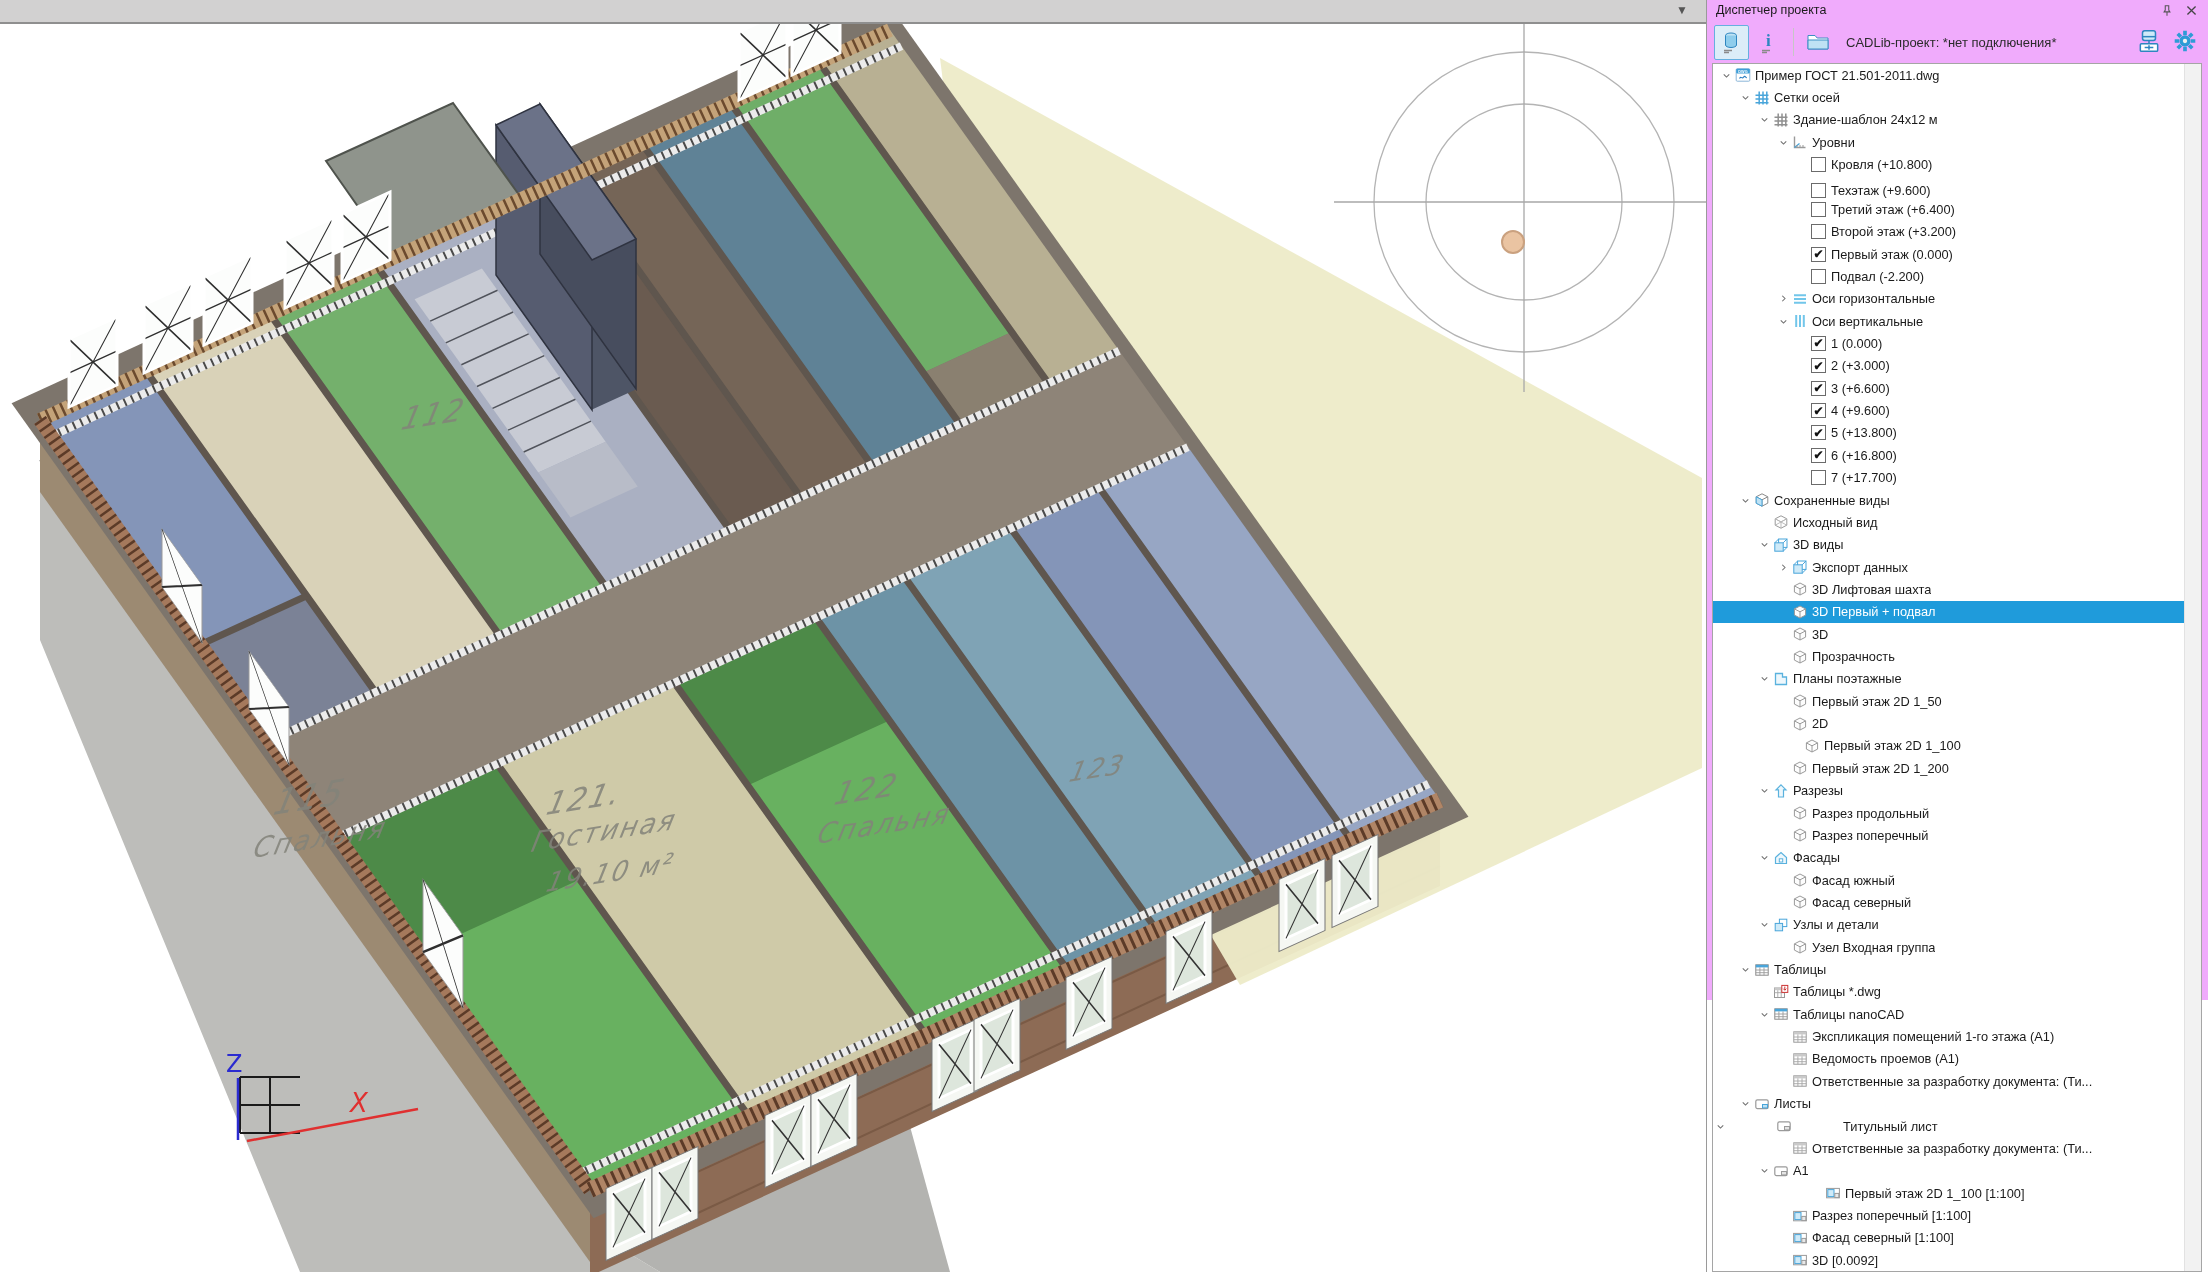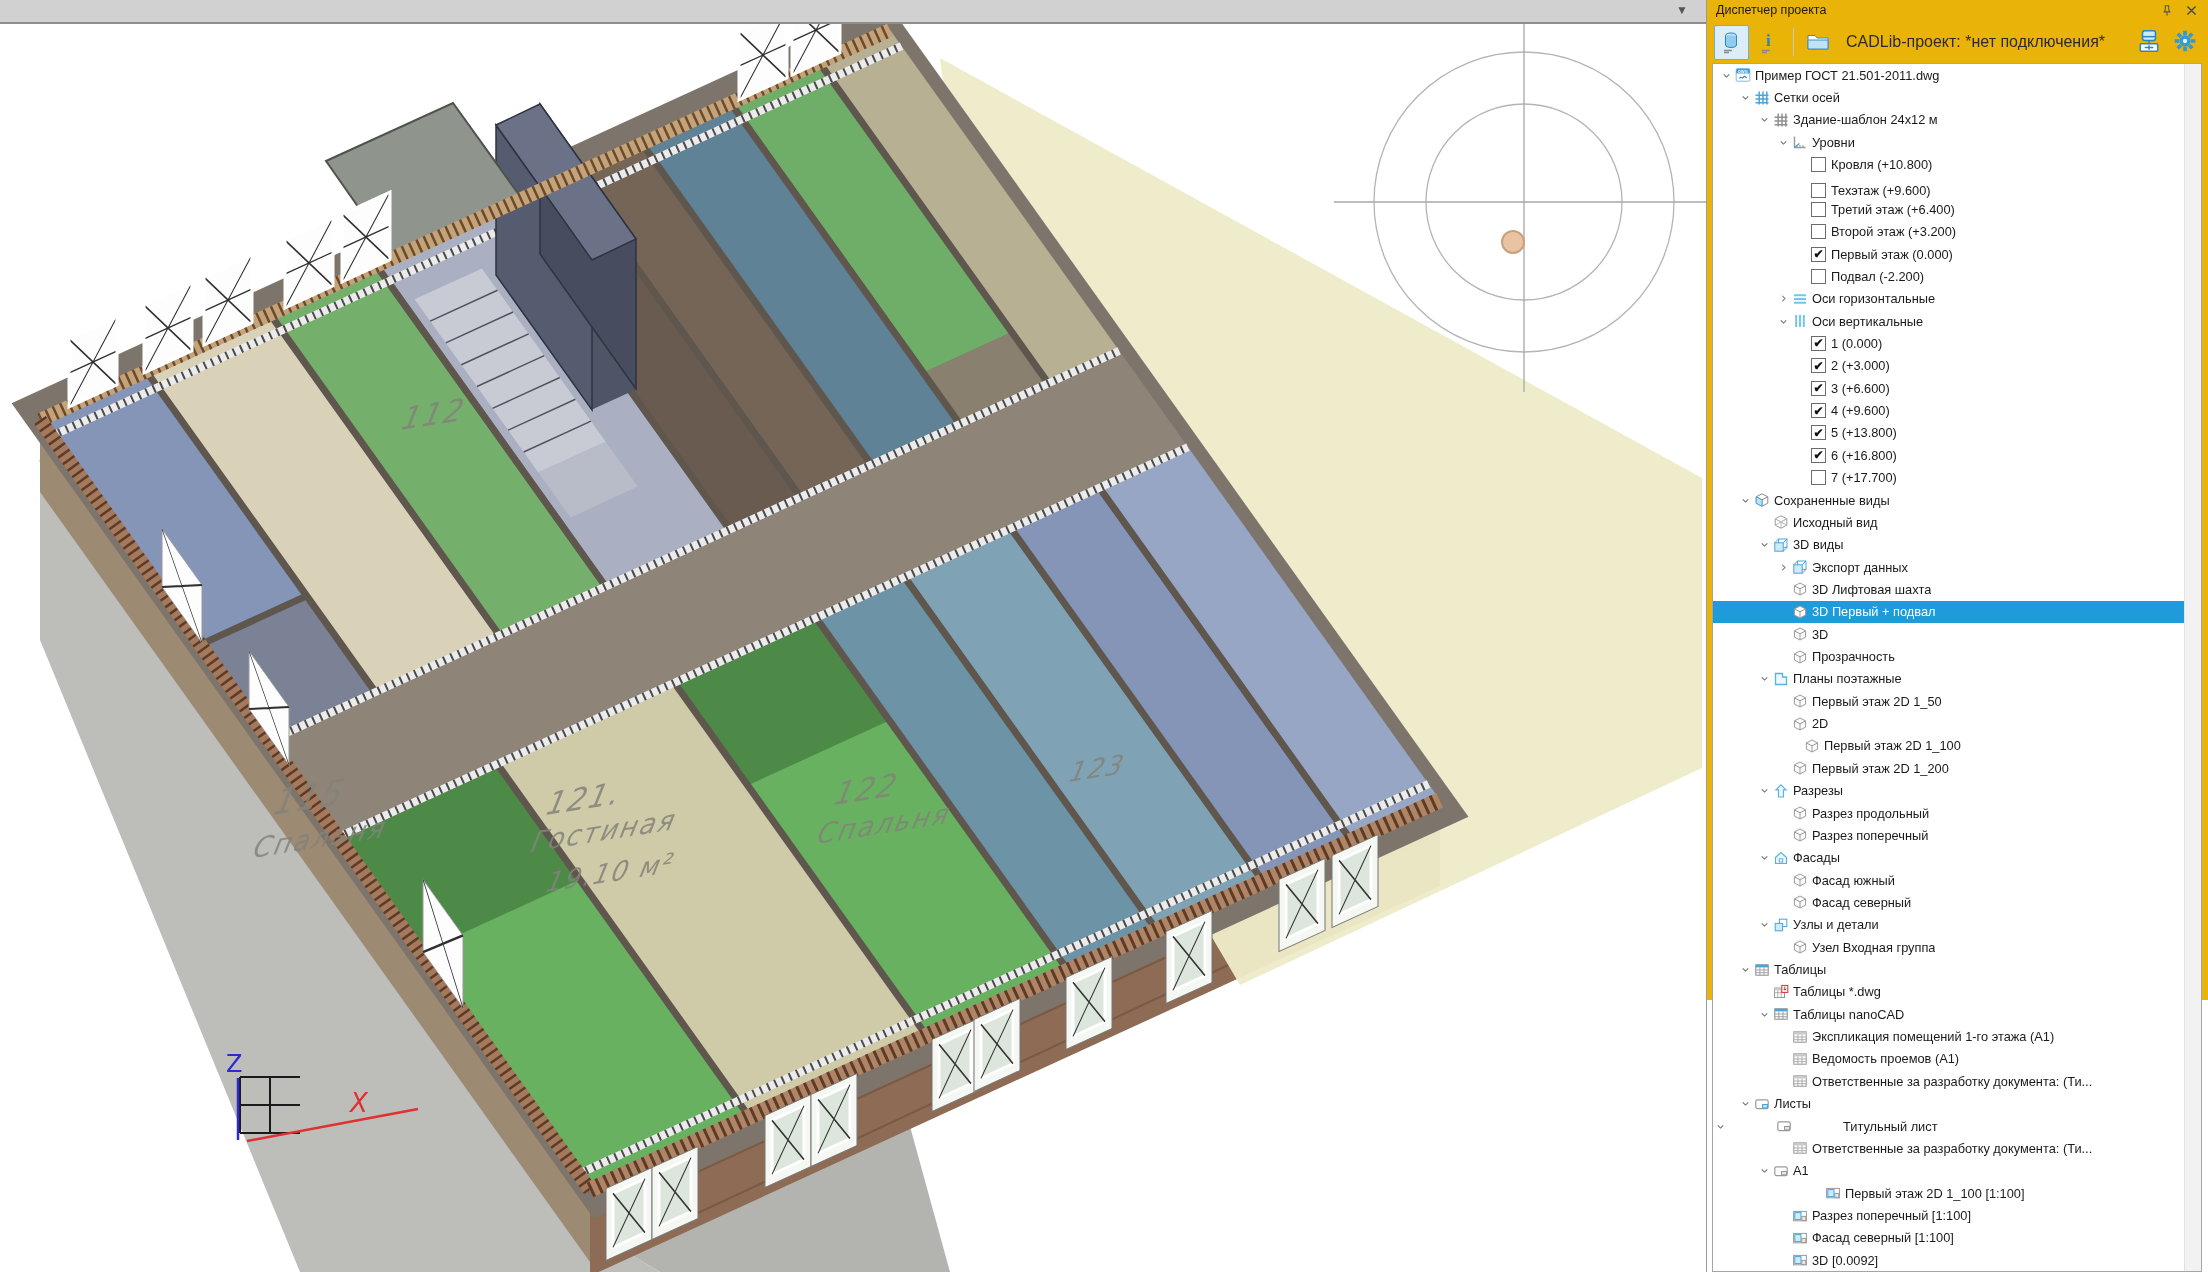--- a/index.html
+++ b/index.html
@@ -5,30 +5,30 @@
   html,body{margin:0;padding:0;background:#fff;font-family:"Liberation Sans",sans-serif;}
   #app{position:relative;width:2208px;height:1272px;overflow:hidden;background:#fff;}
 
   
   #viewport{position:absolute;left:0;top:0;width:1706px;height:1272px;background:#fff;border-right:1px solid #9a9a9a;}
   #vp-tabbar{position:absolute;left:0;top:0;width:1706px;height:22px;background:#d2d1d1;border-bottom:2px solid #8f8f8f;z-index:5;}
   #vp-tab-dropdown{position:absolute;left:1676px;top:3px;font-size:12px;color:#555;cursor:default;}
   #canvas3d{position:absolute;left:0;top:0;width:1706px;height:1272px;}
 
   
-  #panel{position:absolute;left:1707px;top:0;width:501px;height:1000px;background:#eab308;}
+  #panel{position:absolute;left:1707px;top:0;width:501px;height:1000px;background:#f0abfc;}
   #panel-titlebar{position:absolute;left:0;top:0;width:100%;height:21px;}
   #panel-title{position:absolute;left:9px;top:3px;font-size:12.5px;color:#1a1a1a;}
   .titlebar-btn{position:absolute;top:2px;width:18px;height:17px;display:flex;align-items:center;justify-content:center;cursor:default;}
   #pin-btn{right:32px;}  #close-btn{right:8px;}
   #panel-toolbar{position:absolute;left:0;top:21px;width:100%;height:42px;display:flex;align-items:center;padding-left:7px;box-sizing:border-box;}
   .tb-btn{width:33px;height:33px;display:flex;align-items:center;justify-content:center;border:1px solid transparent;border-radius:2px;margin-right:3px;}
   .tb-btn.active{background:#dcedf8;border-color:#66afe0;}
   .tb-sep{width:1px;height:28px;background:#c6c6c6;margin:0 6px 0 3px;}
-  #tb-project-label{font-size:16px;color:#2b2b2b;margin-left:8px;white-space:nowrap;}
+  #tb-project-label{font-size:13px;color:#2b2b2b;margin-left:8px;white-space:nowrap;}
   #tb-right{position:absolute;right:8px;top:25px;display:flex;gap:5px;}
   .tb-btn-r{width:31px;height:31px;display:flex;align-items:center;justify-content:center;}
 
   
   #tree-wrap{position:absolute;left:5px;top:63px;width:490px;height:1209px;background:#fff;border:1px solid #a5a5a5;box-sizing:border-box;overflow:hidden;}
   #tree-scrollbar{position:absolute;right:0;top:0;width:17px;height:100%;background:#f2f2f2;border-left:1px solid #e2e2e2;box-sizing:border-box;}
   #project-tree{position:absolute;left:0;top:0;width:calc(100% - 17px);}
   .trow{height:22.37px;display:flex;align-items:center;font-size:12.8px;color:#1a1a1a;white-space:nowrap;overflow:hidden;}
   .trow.sel{background:#1f9bdb;color:#fff;}
   .chev{width:15px;height:16px;flex:0 0 15px;display:flex;align-items:center;justify-content:center;}

